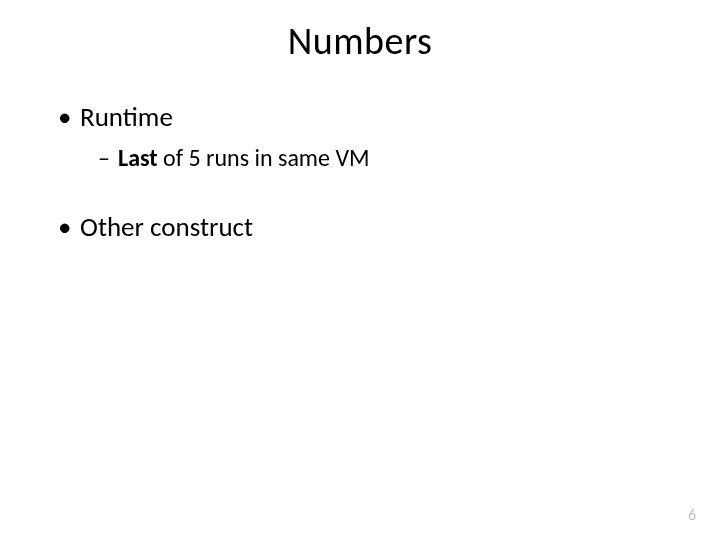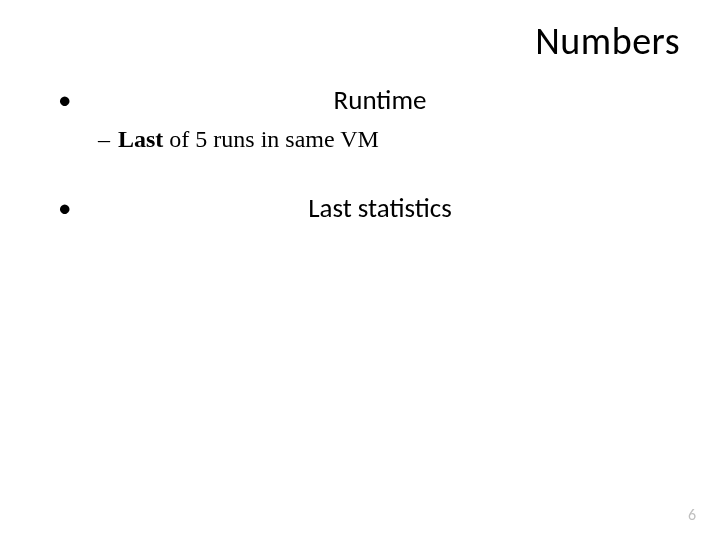--- a/index.html
+++ b/index.html
@@ -16,47 +16,45 @@
       position: relative;
       overflow: hidden;
     }
     .slide {
       width: 100%;
       height: 100%;
       padding: 18px 40px 30px 40px;
       position: relative;
     }
     .title {
-      text-align: right;
+      text-align: center;
       font-size: 38px;
       font-weight: 400;
-      margin-bottom: 19px;
+      margin-bottom: 36px;
       letter-spacing: 0.5px;
     }
     .bullet-l1 {
       font-size: 27px;
       margin-left: 18px;
       margin-bottom: 10px;
       position: relative;
       padding-left: 22px;
-      text-align: center;
     }
     .bullet-l1::before {
       content: "•";
       position: absolute;
       left: 0;
       top: 0;
     }
     .bullet-l2 {
       font-size: 24px;
       margin-left: 58px;
       margin-bottom: 4px;
       position: relative;
       padding-left: 20px;
-      font-family: Liberation Serif, serif;
     }
     .bullet-l2::before {
       content: "–";
       position: absolute;
       left: 0;
       top: 0;
     }
     .section-gap {
       height: 34px;
     }
@@ -83,19 +81,19 @@
   </div>
 
   <div class="bullet-l2">
     <span class="bold">Last</span><span> of 5 runs in same VM</span>
   </div>
 
 
   <div class="section-gap"></div>
 
   <div class="bullet-l1">
-    <span>Last statistics</span>
+    <span>Other construct</span>
   </div>
 
 
   <div class="page-num">6</div>
 
 </div>
 
 </body></html>

